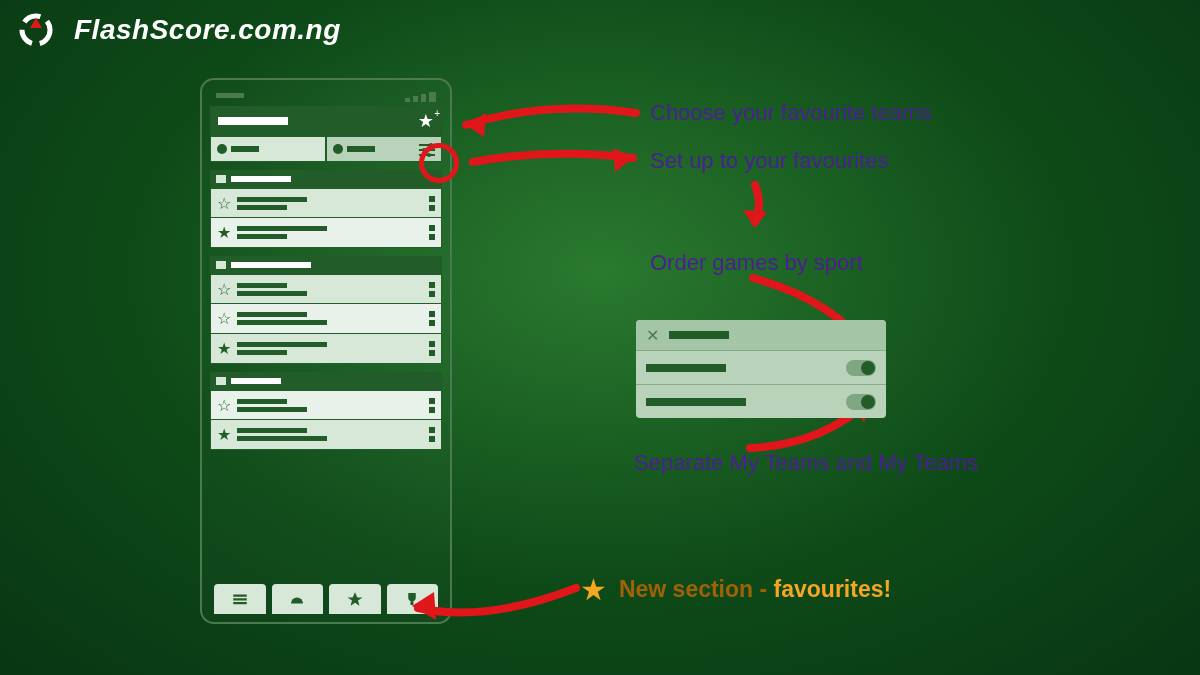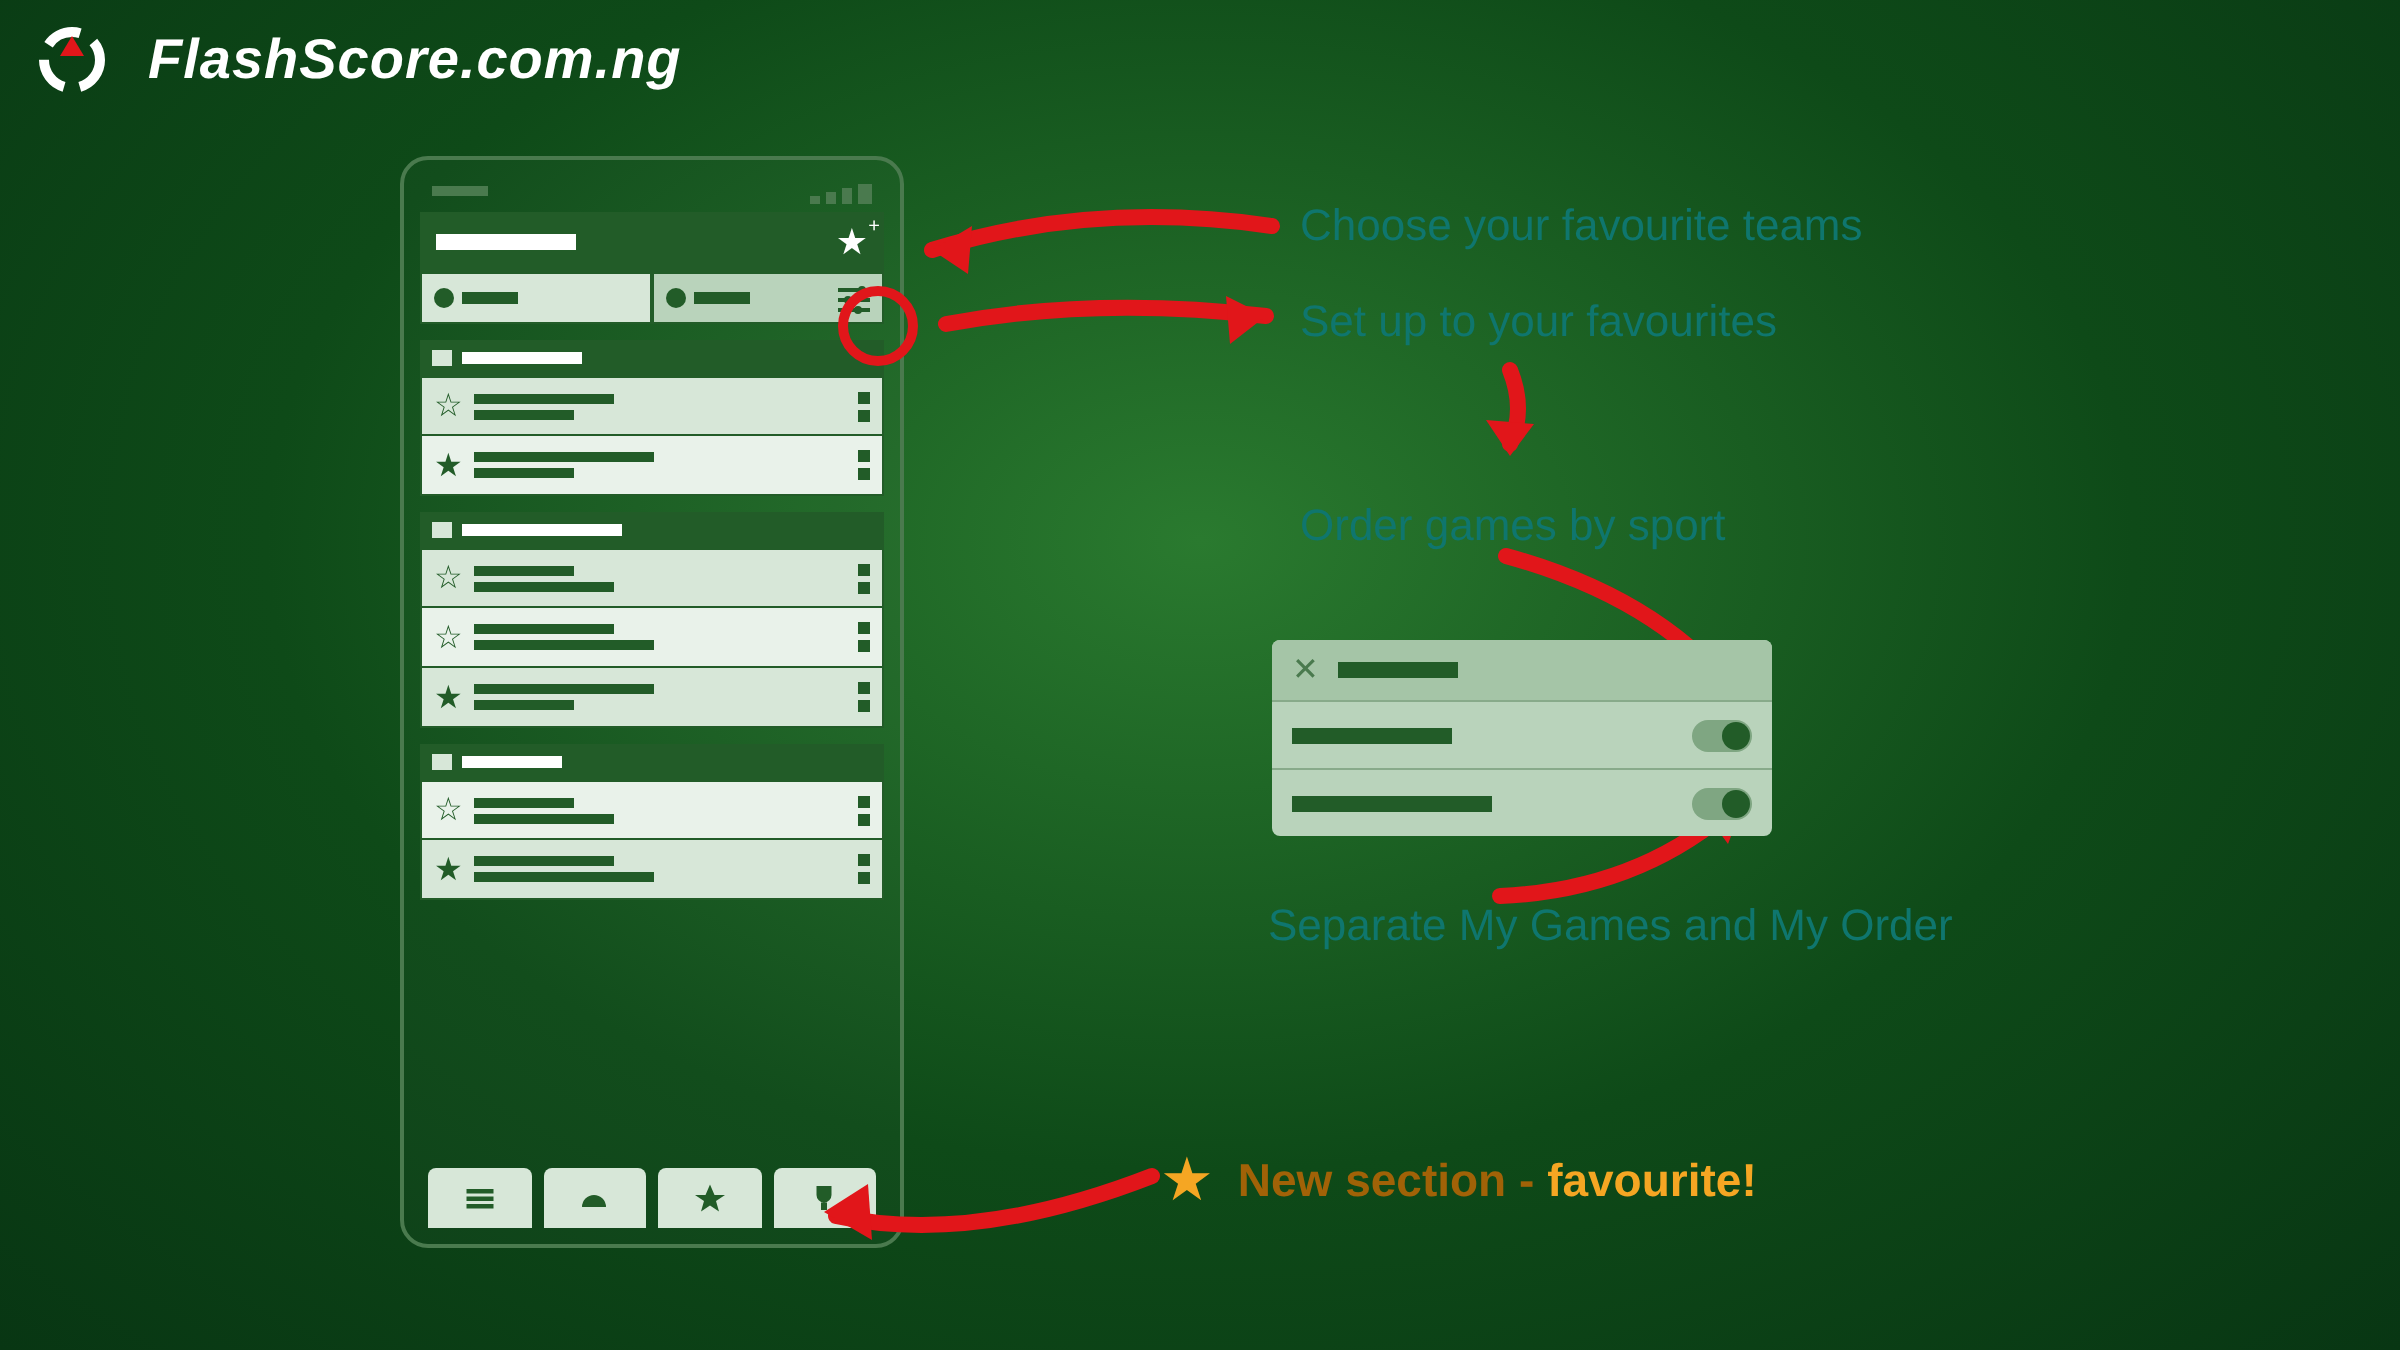--- a/index.html
+++ b/index.html
@@ -66,21 +66,21 @@
   .ph-bottom .btab{ flex:1; background:#d7e7d8; border-radius:4px 4px 0 0; display:flex; align-items:center; justify-content:center; color:#225c28;}
   .ph-bottom .btab svg{width:18px;height:18px;fill:#225c28;}
 
   
   .arrow{ position:absolute; pointer-events:none; }
   .arrow path{ stroke:#e1161a; stroke-width:8; fill:none; stroke-linecap:round; }
   .arrow .head{ fill:#e1161a; stroke:none;}
   .ring{ position:absolute; border:5px solid #e1161a; border-radius:50%; width:40px; height:40px; pointer-events:none; }
 
   
-  .callout{ position:absolute; font-size:22px; color:#0f766e; font-weight:400; }
+  .callout{ position:absolute; font-size:22px; color:#4c1d95; font-weight:400; }
 
   
   .toggles {
     position:absolute; left:636px; top:320px; width:250px;
     background:#b9d3bb; border-radius:4px; overflow:hidden;
   }
   .toggles .thead{ height:30px; background:#a5c5a7; display:flex; align-items:center; padding:0 10px; gap:10px; }
   .toggles .thead .x{ color:#4a7a4e; font-size:16px;}
   .toggles .thead .tl{ width:60px; height:8px; background:#225c28;}
   .toggles .trow{ height:34px; border-top:1px solid #88aa8a; display:flex; align-items:center; padding:0 10px; justify-content:space-between;}
@@ -278,35 +278,35 @@
   <polygon class="head" points="134,6 108,10 124,32"></polygon>
 </svg>
 <svg class="arrow" style="left:396px; top:578px; width:190px; height:60px;" viewBox="0 0 190 60">
   <path d="M180 10 Q 90 45 22 30"></path>
   <polygon class="head" points="16,28 38,14 40,42"></polygon>
 </svg>
 
 <div class="callout" style="left:650px; top:100px;">Choose your favourite teams</div>
 <div class="callout" style="left:650px; top:148px;">Set up to your favourites</div>
 <div class="callout" style="left:650px; top:250px;">Order games by sport</div>
-<div class="callout" style="left:634px; top:450px;">Separate My Games and My Order</div>
+<div class="callout" style="left:634px; top:450px;">Separate My Teams and My Teams</div>
 
 <div class="toggles">
   <div class="thead">
     <span class="x">✕</span>
     <span class="tl"></span>
   </div>
   <div class="trow">
     <span class="tb"></span>
     <span class="tog"></span>
   </div>
   <div class="trow">
     <span class="tb" style="width:100px"></span>
     <span class="tog"></span>
   </div>
 </div>
 
 <div class="newsec">
   <span class="star">★</span>
   <span>
-    <span class="t1">New section - </span><span class="t2">favourite!</span>
+    <span class="t1">New section - </span><span class="t2">favourites!</span>
   </span>
 </div>
 
 </body></html>

